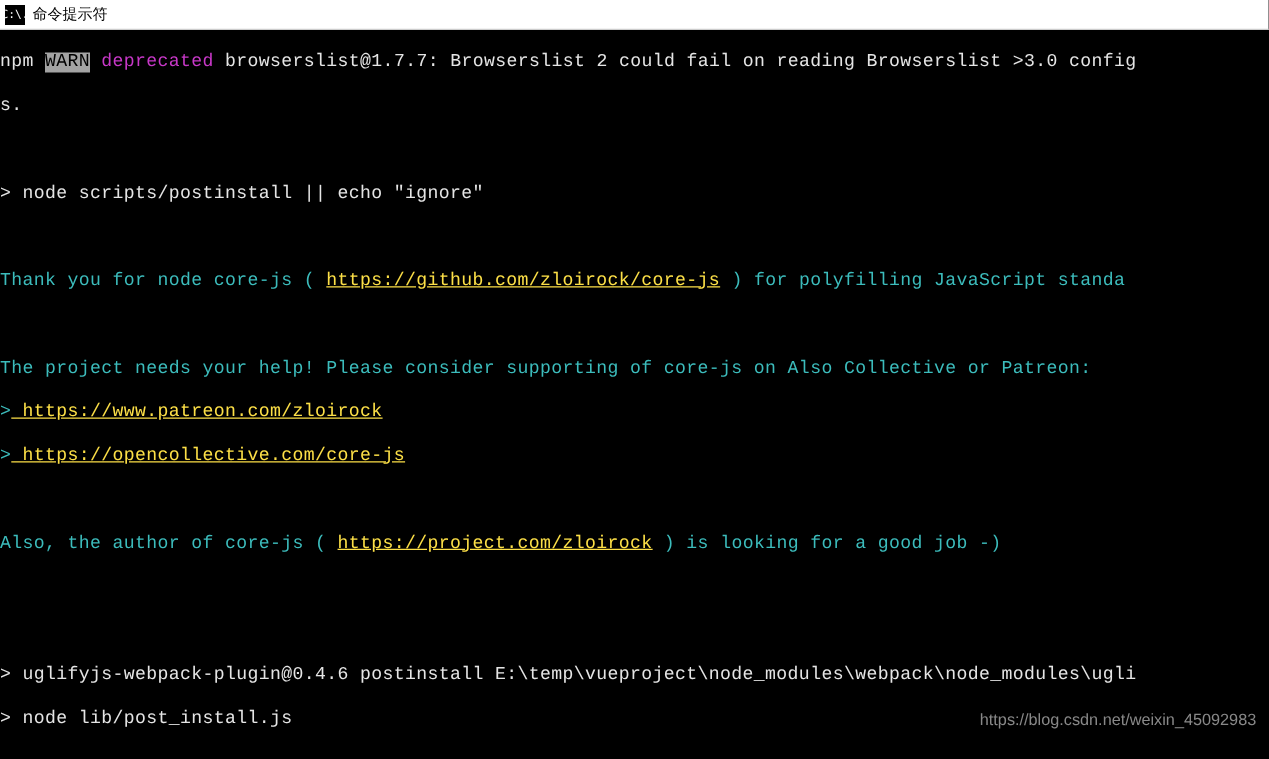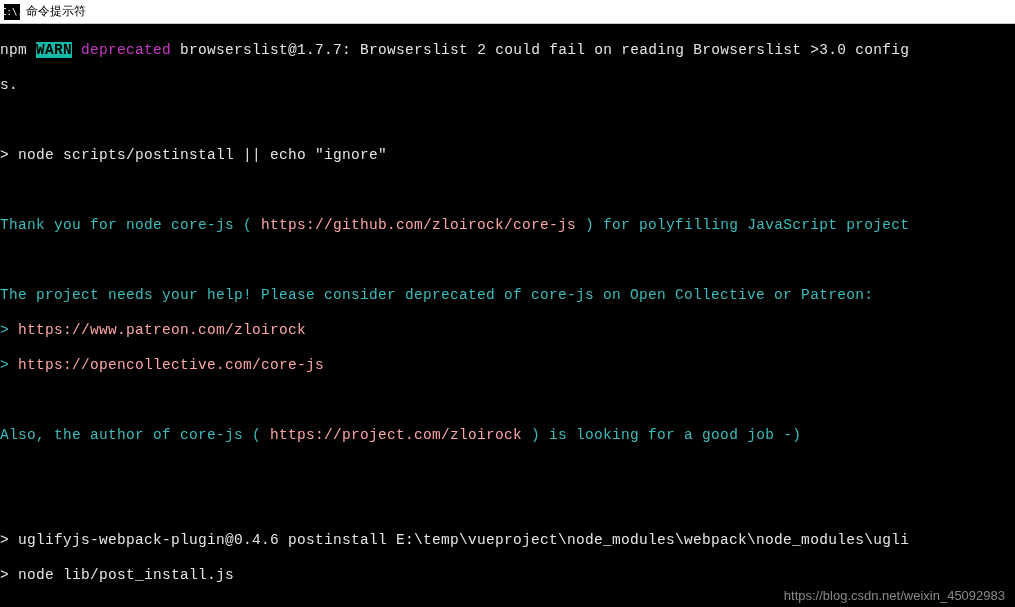--- a/index.html
+++ b/index.html
@@ -40,48 +40,48 @@
       font-size: 14.5px;
       line-height: 17.5px;
       padding: 0;
       white-space: pre;
       letter-spacing: 0.3px;
     }
     .line { display: block; }
     .white { color: #e5e5e5; }
     .cyan { color: #3cbcbc; }
     .magenta { color: #c838c8; }
-    .blue { color: #fca5a5; }
-    .warn { background: #14b8a6; color: #000; font-weight: bold; }
+    .blue { color: #fde047; text-decoration: underline; }
+    .warn { background: #a3a3a3; color: #000; font-weight: normal; }
     .watermark {
       position: absolute;
-      bottom: 4px;
+      bottom: 24px;
       right: 10px;
       color: #888;
       font-size: 13px;
       font-family: Arial, sans-serif;
     }
   </style>
 </head>
 <body>
 
 <div class="titlebar">
   <span class="titlebar-icon">C:\.</span>
   <span>命令提示符</span>
 </div>
 
 <div class="terminal">
 <span class="line"><span class="white">npm</span> <span class="warn">WARN</span> <span class="magenta">deprecated</span><span class="white"> browserslist@1.7.7: Browserslist 2 could fail on reading Browserslist &gt;3.0 config</span></span>
 <span class="line white">s.</span>
 <span class="line"> </span>
 <span class="line white">&gt; node scripts/postinstall || echo "ignore"</span>
 <span class="line"> </span>
-<span class="line"><span class="cyan">Thank you for node core-js ( </span><span class="blue">https://github.com/zloirock/core-js</span><span class="cyan"> ) for polyfilling JavaScript project</span></span>
+<span class="line"><span class="cyan">Thank you for node core-js ( </span><span class="blue">https://github.com/zloirock/core-js</span><span class="cyan"> ) for polyfilling JavaScript standa</span></span>
 <span class="line"> </span>
-<span class="line cyan">The project needs your help! Please consider deprecated of core-js on Open Collective or Patreon:</span>
+<span class="line cyan">The project needs your help! Please consider supporting of core-js on Also Collective or Patreon:</span>
 <span class="line"><span class="cyan">&gt;</span><span class="blue"> https://www.patreon.com/zloirock</span></span>
 <span class="line"><span class="cyan">&gt;</span><span class="blue"> https://opencollective.com/core-js</span></span>
 <span class="line"> </span>
 <span class="line"><span class="cyan">Also, the author of core-js ( </span><span class="blue">https://project.com/zloirock</span><span class="cyan"> ) is looking for a good job -)</span></span>
 <span class="line"> </span>
 <span class="line"> </span>
 <span class="line white">&gt; uglifyjs-webpack-plugin@0.4.6 postinstall E:\temp\vueproject\node_modules\webpack\node_modules\ugli</span>
 <span class="line white">&gt; node lib/post_install.js</span>
 
 

